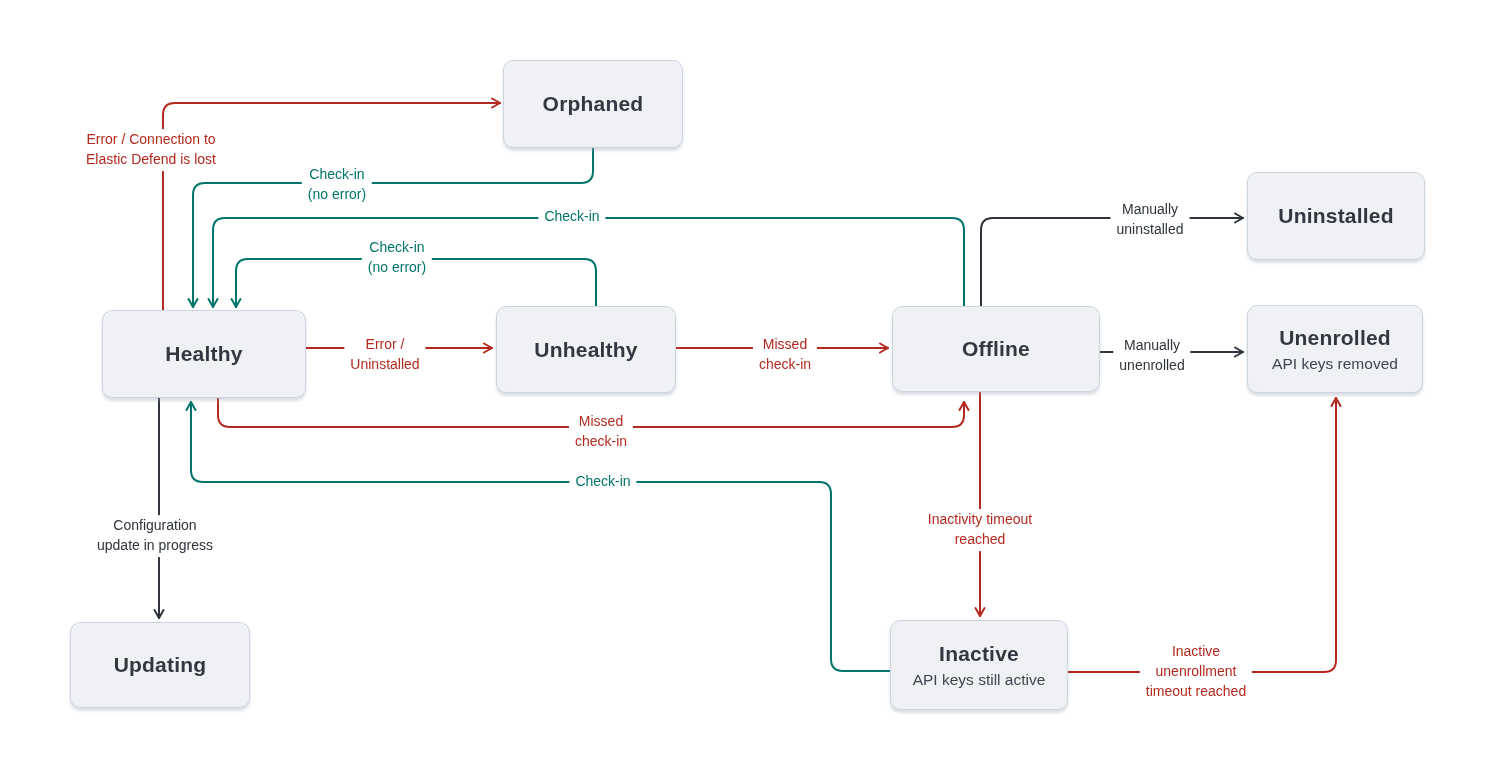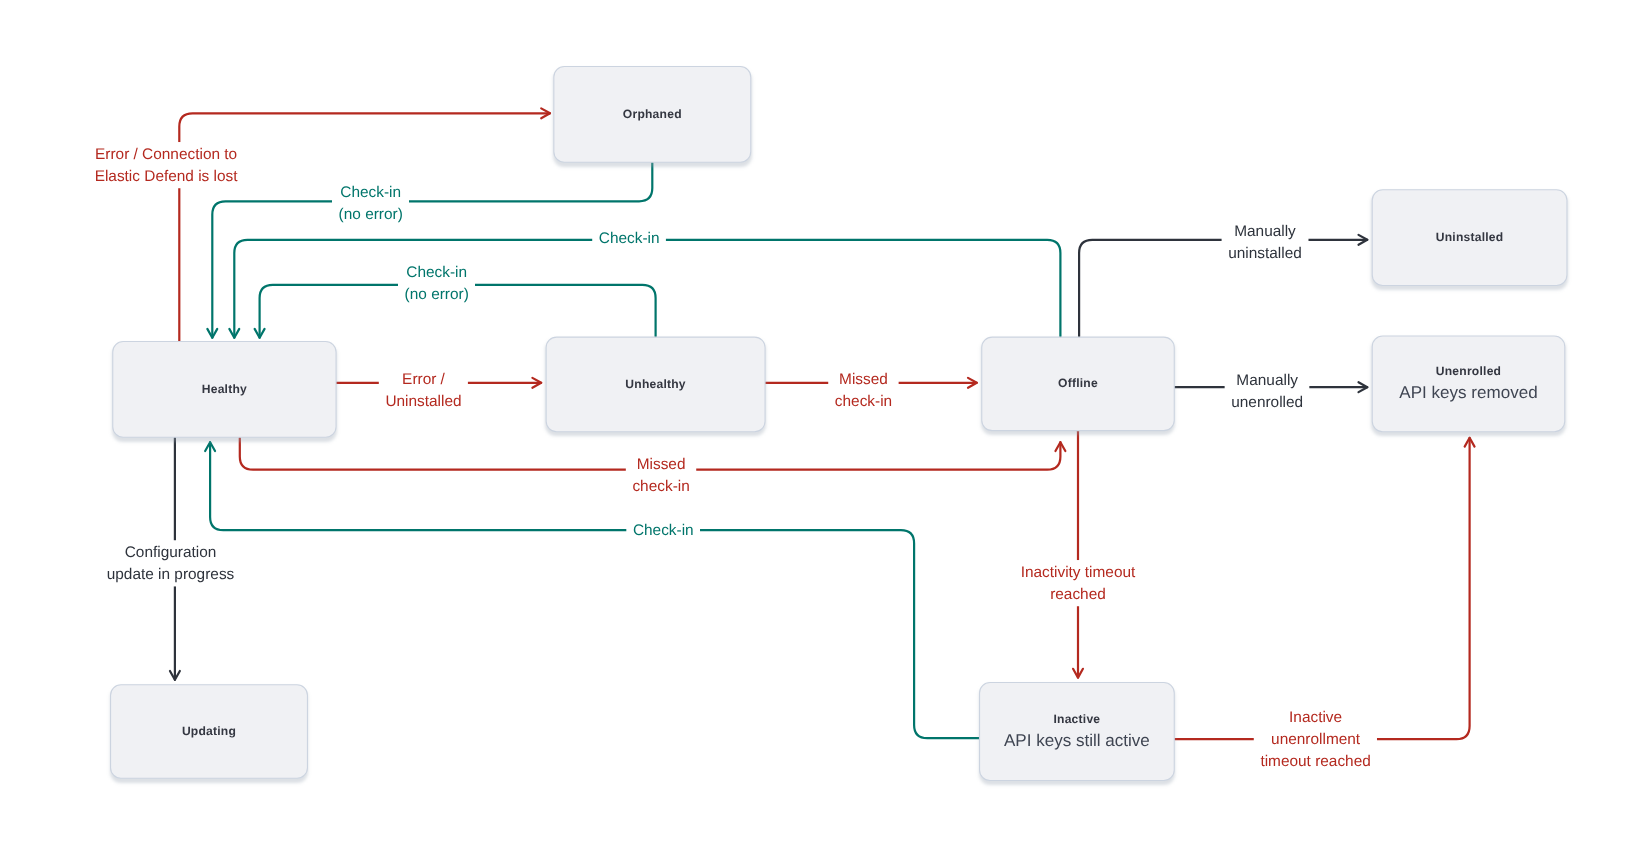--- a/index.html
+++ b/index.html
@@ -9,21 +9,21 @@
     position:absolute;
     box-sizing:border-box;
     background:#f0f1f4;
     border:1.5px solid #ccd4e0;
     border-radius:10px;
     box-shadow:0 3px 3px rgba(152,162,179,0.35);
     display:flex;flex-direction:column;align-items:center;justify-content:center;
     gap:5px;
   }
   .node .node-title{
-    font-weight:700;font-size:11px;color:#343741;letter-spacing:.2px;
+    font-weight:700;font-size:21px;color:#343741;letter-spacing:.2px;
   }
   .node .node-sub{
     font-size:15.5px;color:#3f4552;
   }
   .edge-label{
     position:absolute;
     transform:translate(-50%,-50%);
     background:#ffffff;
     padding:1px 6px;
     font-size:14px;
@@ -67,31 +67,31 @@
   <div id="node-layer">
       <div class="node" style="left: 503px; top: 60px; width: 180px; height: 88px;">
         <span class="node-title">Orphaned</span>
       </div>
       <div class="node" style="left: 1247px; top: 172px; width: 178px; height: 88px;">
         <span class="node-title">Uninstalled</span>
       </div>
       <div class="node" style="left: 102px; top: 310px; width: 204px; height: 88px;">
         <span class="node-title">Healthy</span>
       </div>
-      <div class="node" style="left: 496px; top: 306px; width: 200px; height: 87px;">
+      <div class="node" style="left: 496px; top: 306px; width: 180px; height: 87px;">
         <span class="node-title">Unhealthy</span>
       </div>
-      <div class="node" style="left: 892px; top: 306px; width: 176px; height: 86px; text-align: center;">
+      <div class="node" style="left: 892px; top: 306px; width: 208px; height: 86px; text-align: center;">
         <span class="node-title">Offline</span>
       </div>
       <div class="node" style="left: 1247px; top: 305px; width: 176px; height: 88px;">
         <span class="node-title">Unenrolled</span>
         <span class="node-sub">API keys removed</span>
       </div>
-      <div class="node" style="left: 70px; top: 622px; width: 180px; height: 86px; margin-left: 30px;">
+      <div class="node" style="left: 70px; top: 622px; width: 180px; height: 86px;">
         <span class="node-title">Updating</span>
       </div>
       <div class="node" style="left: 890px; top: 620px; width: 178px; height: 90px;">
         <span class="node-title">Inactive</span>
         <span class="node-sub">API keys still active</span>
       </div>
     </div>
   <div id="label-layer">
       <div class="edge-label" style="left: 151px; top: 150px; color: rgb(180, 41, 31);">Error / Connection to
 Elastic Defend is lost</div>
@@ -100,21 +100,21 @@
       <div class="edge-label" style="left: 572px; top: 217px; color: rgb(0, 117, 107);">Check-in</div>
       <div class="edge-label" style="left: 397px; top: 258px; color: rgb(0, 117, 107);">Check-in
 (no error)</div>
       <div class="edge-label" style="left: 385px; top: 355px; color: rgb(180, 41, 31);">Error /
 Uninstalled</div>
       <div class="edge-label" style="left: 785px; top: 355px; color: rgb(180, 41, 31);">Missed
 check-in</div>
       <div class="edge-label" style="left: 601px; top: 432px; color: rgb(180, 41, 31);">Missed
 check-in</div>
       <div class="edge-label" style="left: 603px; top: 482px; color: rgb(0, 117, 107);">Check-in</div>
-      <div class="edge-label" style="left: 155px; top: 512px; color: rgb(46, 51, 60);">Configuration
+      <div class="edge-label" style="left: 155px; top: 536px; color: rgb(46, 51, 60);">Configuration
 update in progress</div>
       <div class="edge-label" style="left: 1150px; top: 220px; color: rgb(46, 51, 60);">Manually
 uninstalled</div>
       <div class="edge-label" style="left: 1152px; top: 356px; color: rgb(46, 51, 60);">Manually
 unenrolled</div>
       <div class="edge-label" style="left: 980px; top: 530px; color: rgb(180, 41, 31);">Inactivity timeout
 reached</div>
       <div class="edge-label" style="left: 1196px; top: 672px; color: rgb(180, 41, 31);">Inactive
 unenrollment
 timeout reached</div>

